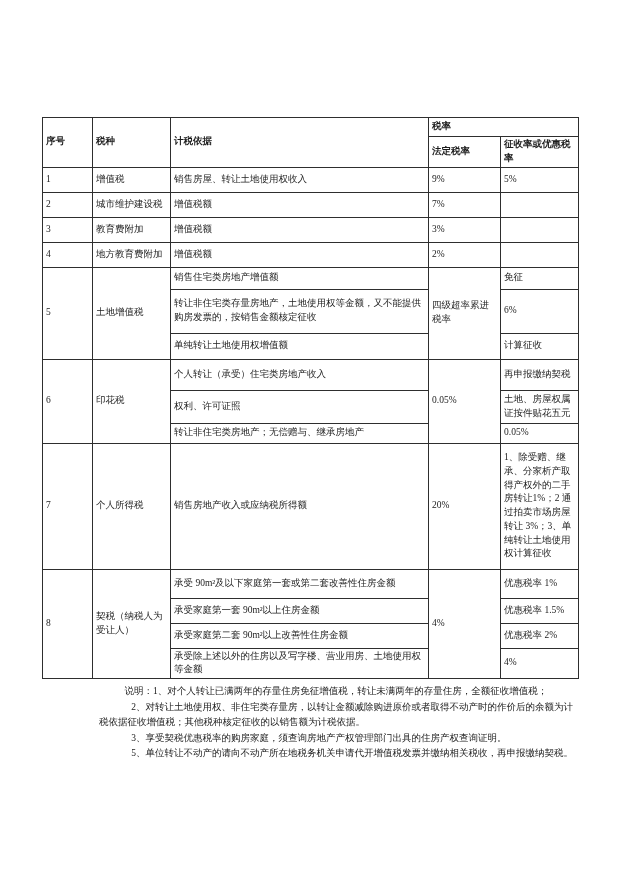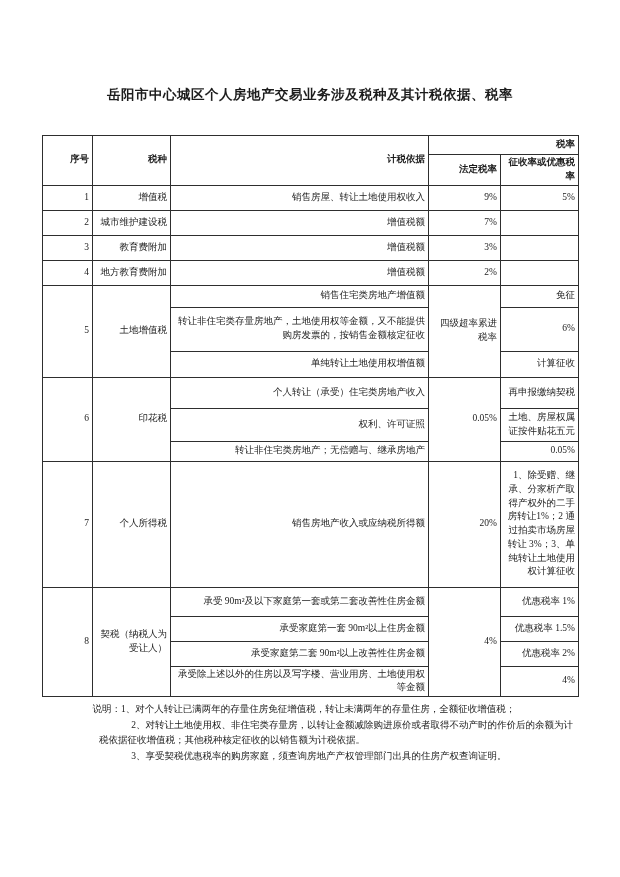--- a/index.html
+++ b/index.html
@@ -30,21 +30,21 @@
     margin-top: 31px;
     width: 536px;
     border-collapse: collapse;
     table-layout: fixed;
   }
   table.tax-table th,
   table.tax-table td {
     border: 1px solid #2e2e2e;
     font-size: 9.5px;
     line-height: 1.45;
-    text-align: right;
+    text-align: left;
     vertical-align: middle;
     padding: 1px 3px;
     word-break: break-all;
     overflow: hidden;
   }
   table.tax-table th {
     font-weight: bold;
   }
   td.ta-left {
     text-align: left;
@@ -57,30 +57,29 @@
   .notes {
     margin: 5px 0 0 41px;
     width: 496px;
     font-size: 9.5px;
     line-height: 15.6px;
     color: #202020;
   }
   .notes p {
     margin: 0;
   }
-  .notes p.n-first { text-indent: 1em; }
+  .notes p.n-first { text-indent: 1em; text-align: center; }
   .notes p.n-item  { text-indent: 3.4em; margin-left: 16px; }
 </style>
 </head>
 <body>
 
 <div class="page">
   <div class="content">
 
-    <h1 class="doc-title">岳阳市中心城区个人房地产交易业务涉及税种及其计税依据、税率</h1>
 
     <table class="tax-table">
       <colgroup>
         <col style="width:50px">
         <col style="width:78px">
         <col style="width:258px">
         <col style="width:72px">
         <col style="width:78px">
       </colgroup>
       <thead>
@@ -184,16 +183,17 @@
           <td class="ta-left">承受除上述以外的住房以及写字楼、营业用房、土地使用权等金额</td>
           <td>4%</td>
         </tr>
       </tbody>
     </table>
 
     <div class="notes">
       <p class="n-first">说明：1、对个人转让已满两年的存量住房免征增值税，转让未满两年的存量住房，全额征收增值税；</p>
       <p class="n-item">2、对转让土地使用权、非住宅类存量房，以转让金额减除购进原价或者取得不动产时的作价后的余额为计税依据征收增值税；其他税种核定征收的以销售额为计税依据。</p>
       <p class="n-item">3、享受契税优惠税率的购房家庭，须查询房地产产权管理部门出具的住房产权查询证明。</p>
+      <p class="n-item">5、单位转让不动产的请向不动产所在地税务机关申请代开增值税发票并缴纳相关税收，再申报缴纳契税。</p>
     </div>
 
   </div>
 </div>
 
 </body></html>

